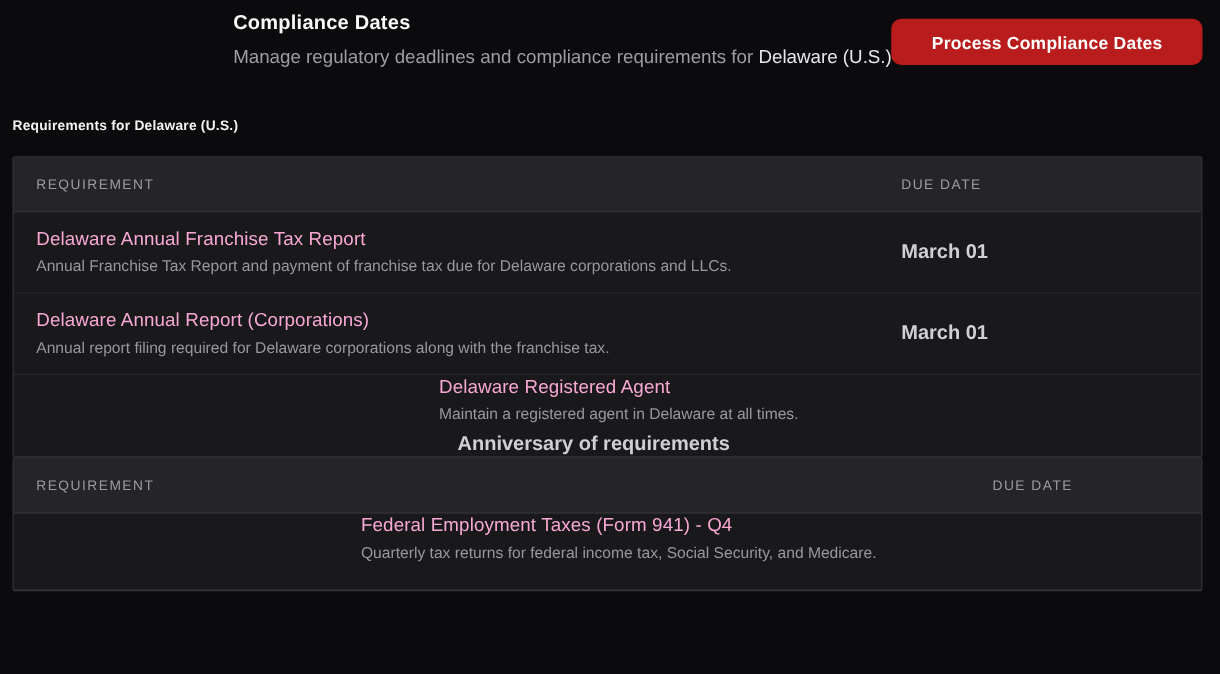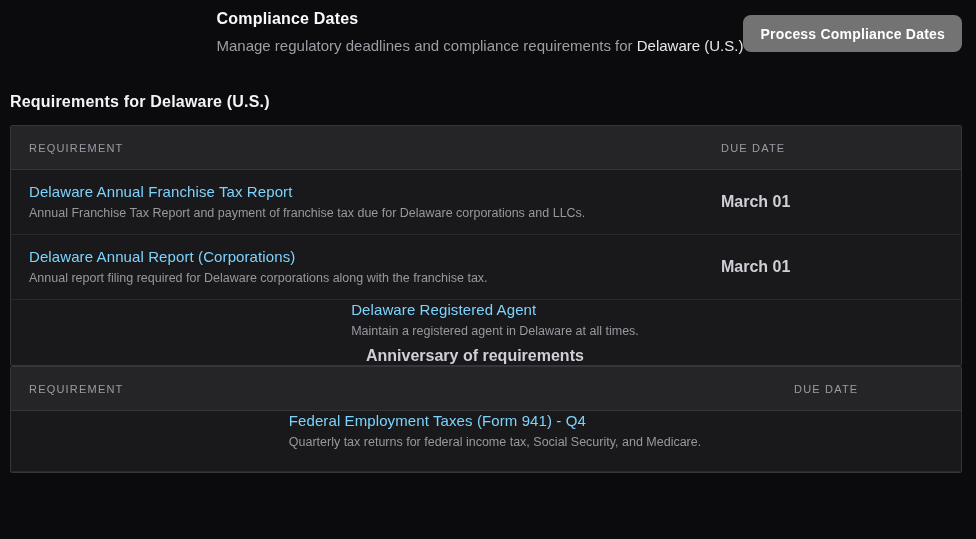--- a/index.html
+++ b/index.html
@@ -15,29 +15,29 @@
   .topbar { display: flex; justify-content: flex-end; align-items: flex-start; }
   .page-title {
     color: #fafafa; font-size: 16px; font-weight: 700; letter-spacing: 0.2px;
     line-height: 22px;
   }
   .page-subtitle {
     margin-top: 5px; color: #9d9da5; font-size: 15px; line-height: 21px; font-weight: 400;
   }
   .page-subtitle .hl { color: #e8e8ec; }
   .process-btn {
-    background: #737373; color: #ffffff; border: none; cursor: pointer;
+    background: #b91c1c; color: #ffffff; border: none; cursor: pointer;
     font-family: "Liberation Sans", sans-serif;
     font-size: 14px; font-weight: 700; letter-spacing: 0.2px;
-    height: 37px; padding: 0 17px; border-radius: 8px; margin-top: 7px;
+    height: 37px; padding: 0 32px; border-radius: 8px; margin-top: 7px;
   }
 
   
   .section-heading {
-    color: #f4f4f5; font-size: 16px; font-weight: 700; letter-spacing: 0.2px;
+    color: #f4f4f5; font-size: 11px; font-weight: 700; letter-spacing: 0.2px;
     margin-top: 37px; margin-bottom: 15px; line-height: 17px;
   }
 
   
   .table {
     border: 1px solid #35353b; border-radius: 2px; background: #19191c;
     overflow: hidden;
   }
   .thead {
     display: flex; align-items: center; height: 44px;
@@ -54,21 +54,21 @@
 
   .row {
     display: flex; align-items: center;
     border-bottom: 1px solid #29292e; background: #19191c;
   }
   .row:last-of-type { border-bottom: 1px solid #29292e; flex-direction: column; }
   .sec1 .row { height: 65px; }
   .sec2 .row { height: 61px; }
   .sec1 .row:nth-last-child(1) { border-bottom: none; }
   .req-cell { flex: 1 1 auto; padding-left: 18px; min-width: 0; }
-  .req-name { color: #7dd3fc; font-size: 15px; font-weight: 500; line-height: 20px; letter-spacing: 0.1px; }
+  .req-name { color: #f9a8d4; font-size: 15px; font-weight: 500; line-height: 20px; letter-spacing: 0.1px; }
   .req-desc { color: #97979f; font-size: 12.5px; line-height: 18px; margin-top: 2px; }
   .due-cell { color: #cfcfd6; font-size: 16px; font-weight: 700; }
 </style>
 </head>
 <body>
 
 <div class="page">
 
   <div class="topbar">
     <div>

